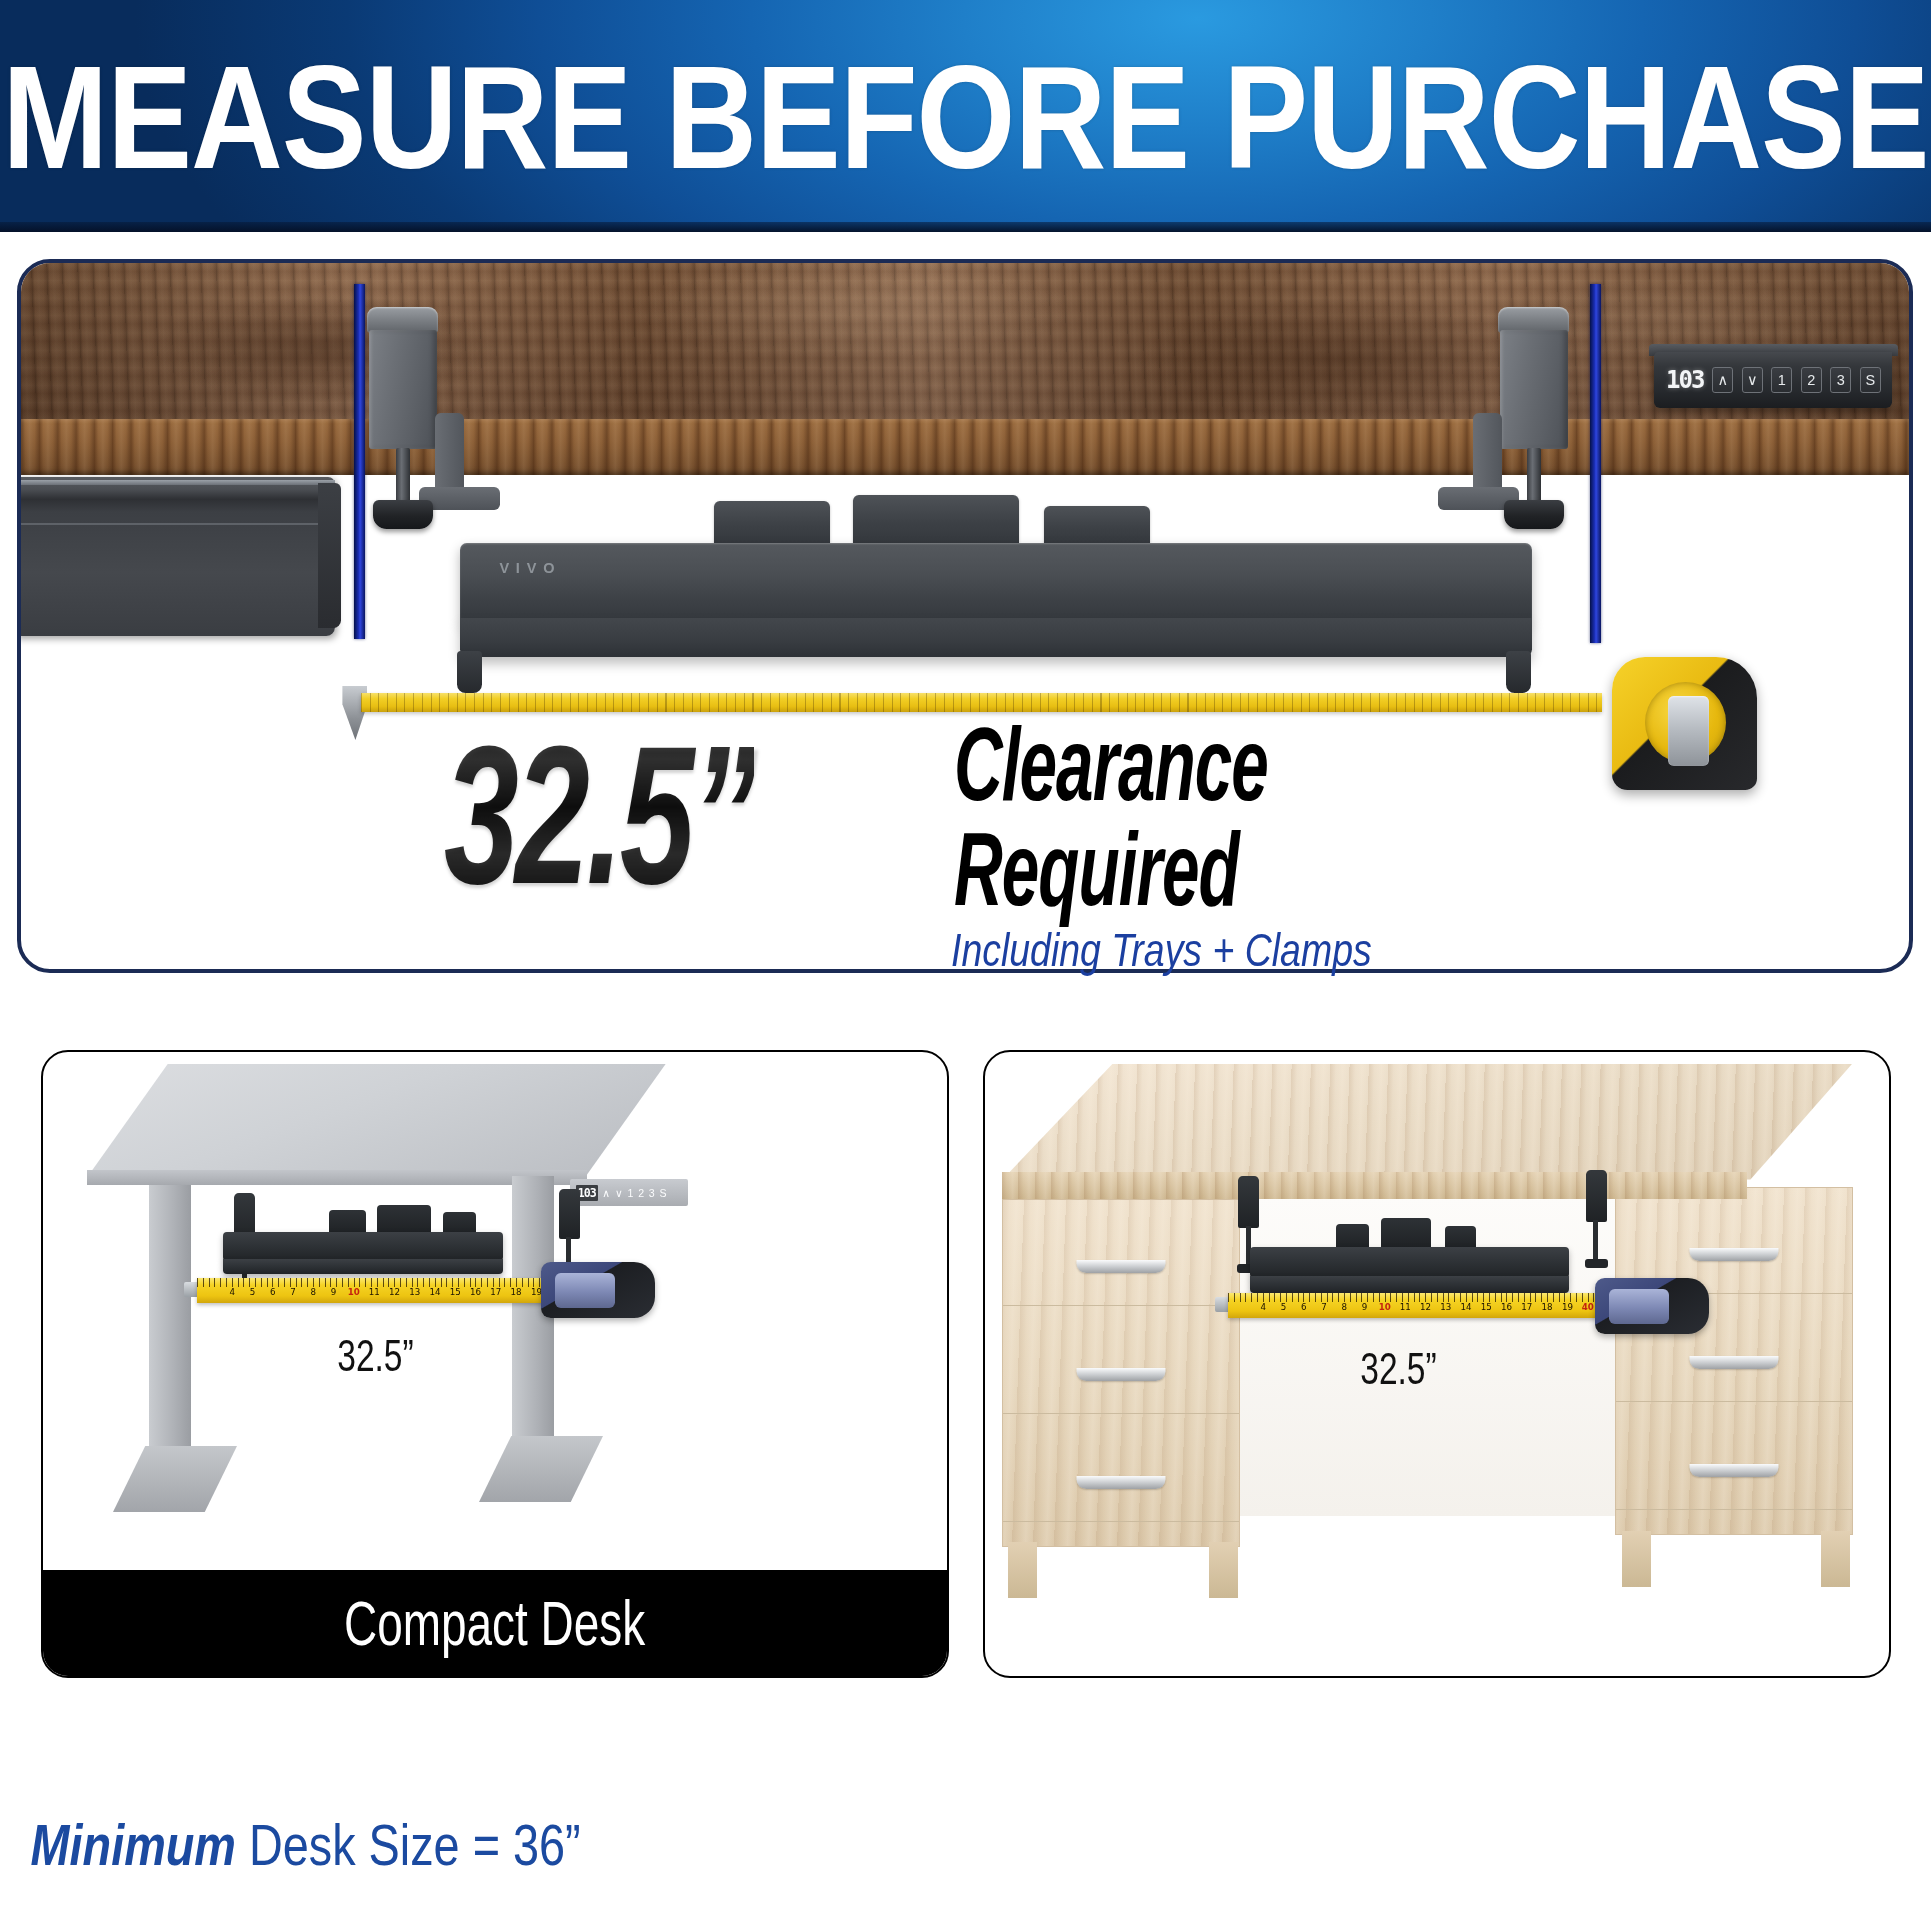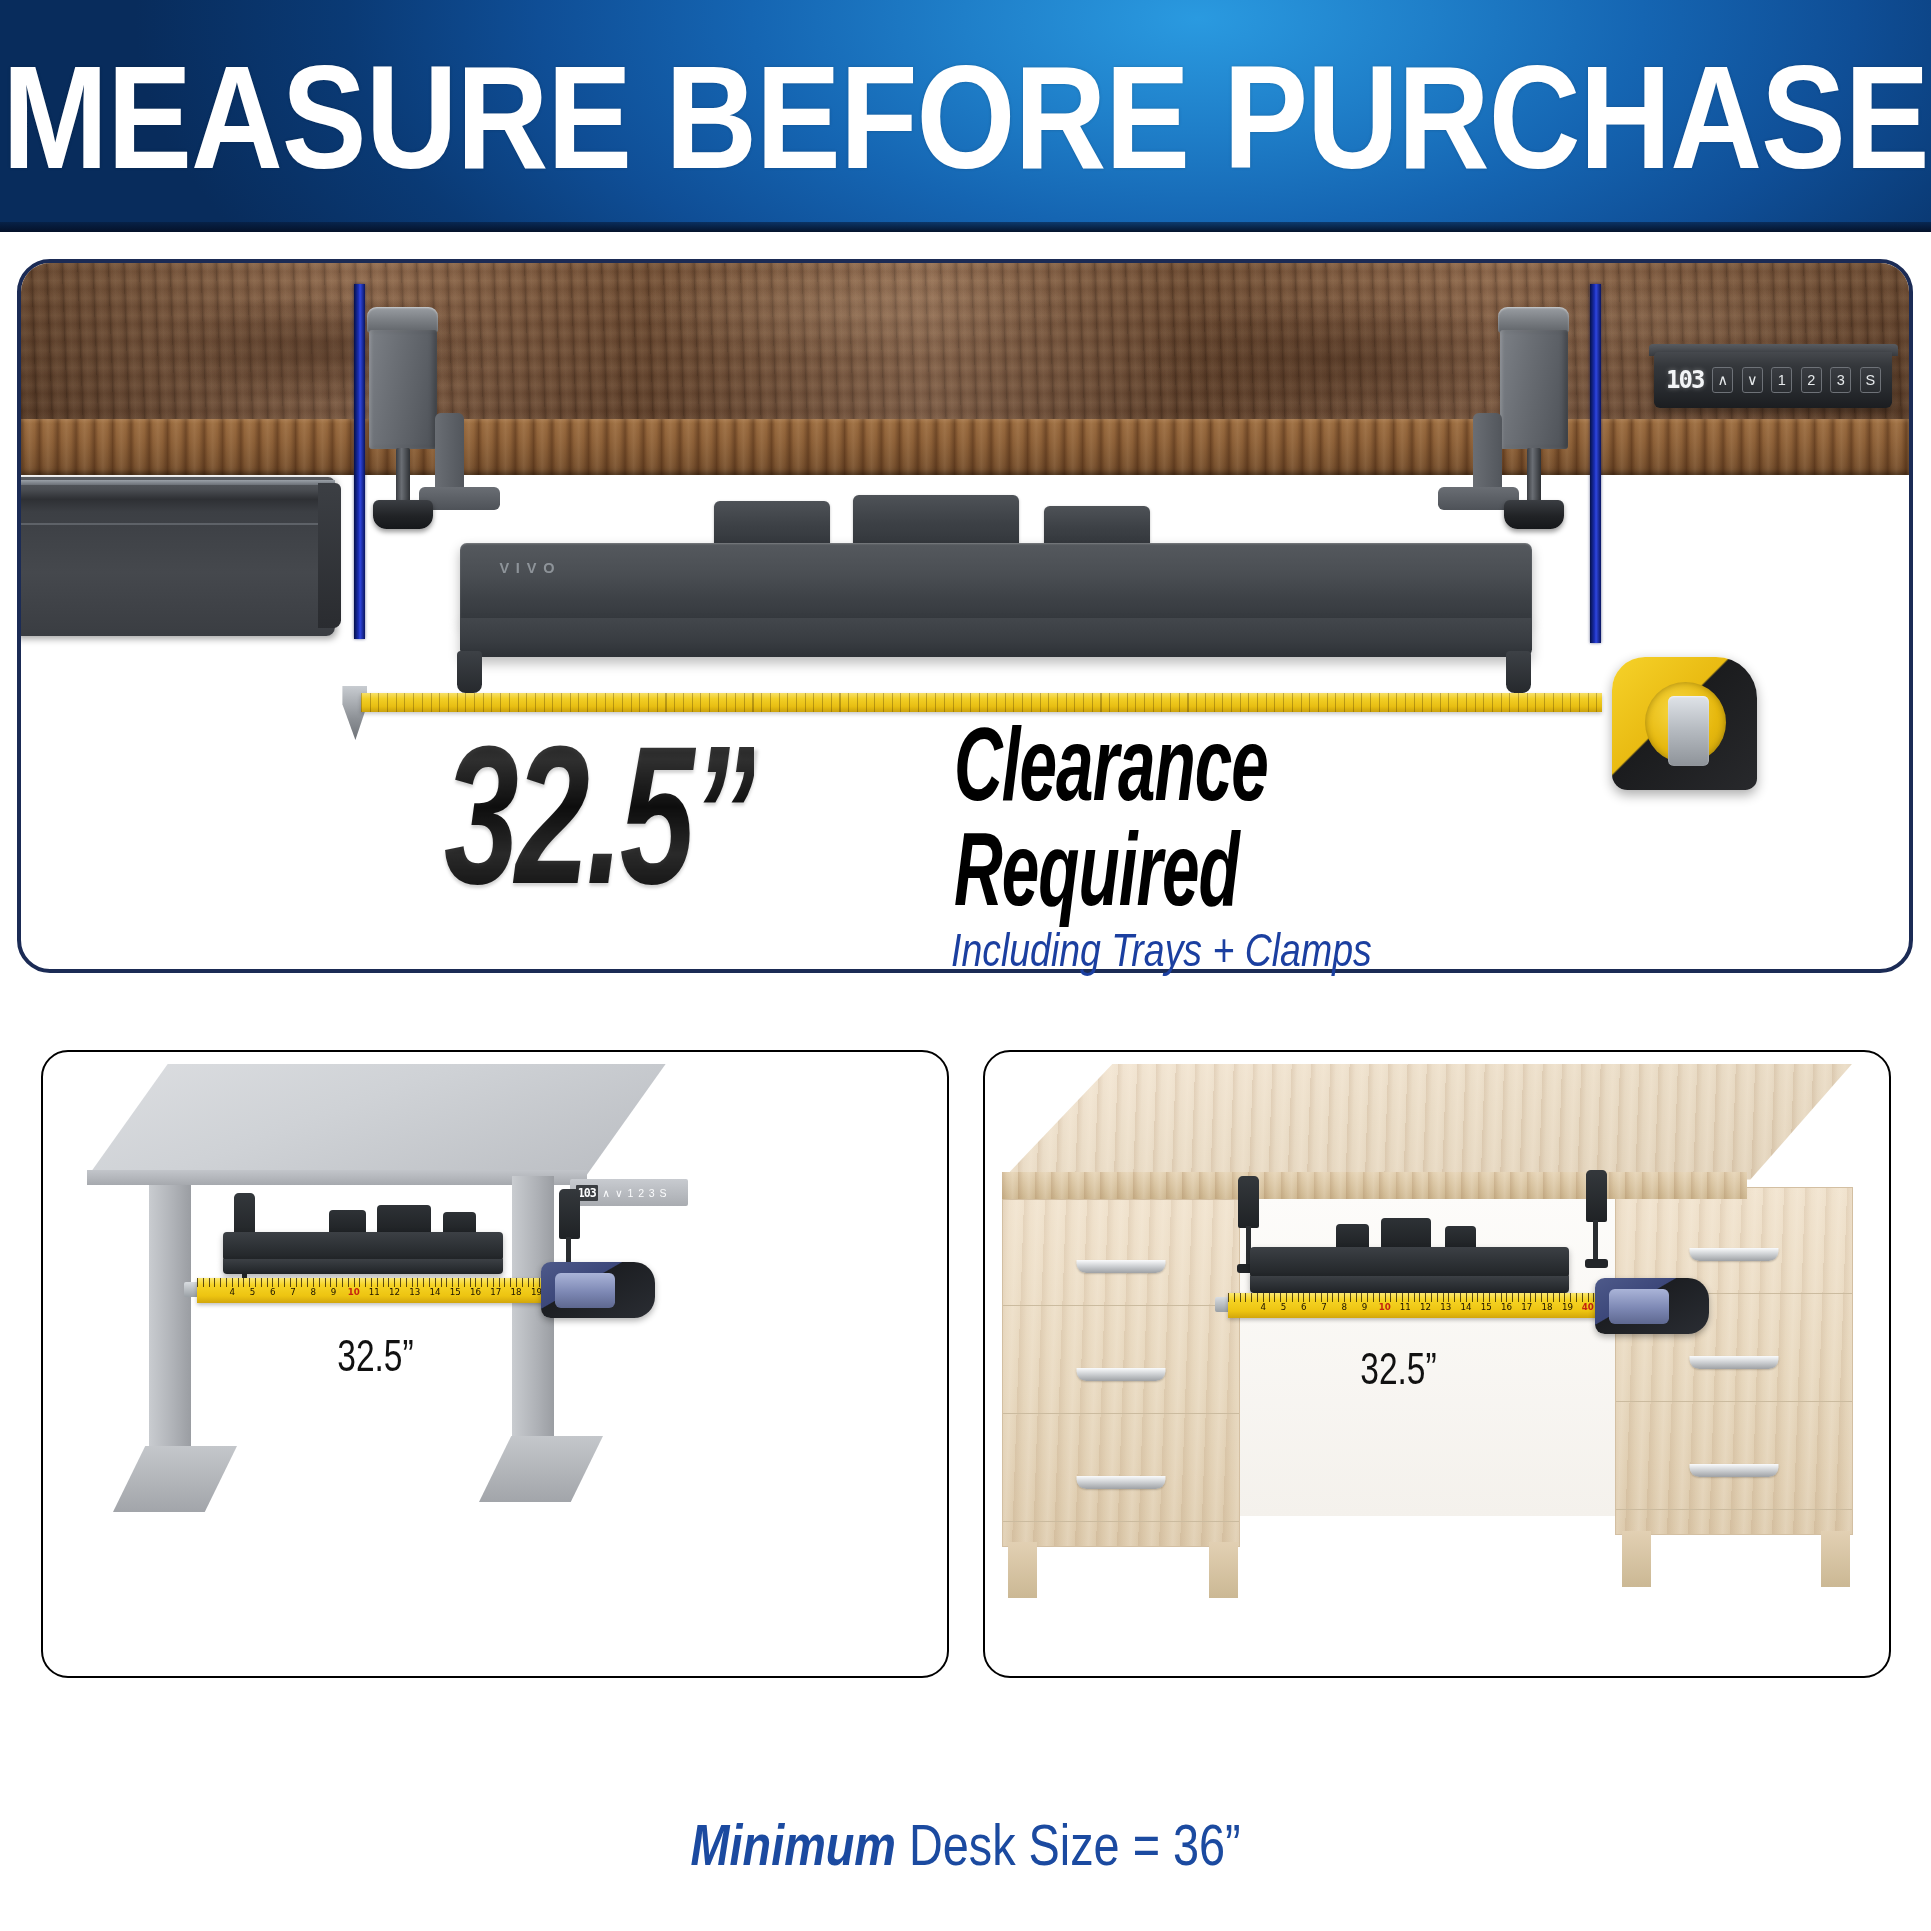--- a/index.html
+++ b/index.html
@@ -441,21 +441,20 @@
   }
   .mini-tape-body::before{
     content:""; position:absolute; left:13.5px; top:10.6px; width:60px; height:35px;
     border-radius:5.8px;
     background:linear-gradient(180deg,#aab4d8,#7d88b4 55%, #5e6890);
   }
 
   
   .footer {
     position:absolute; left:0; top:1815px; width:1931px;
-    text-align:center;
     font-family:"Liberation Sans", sans-serif;
     font-size:52px; color:#1b4aa0;
     white-space:nowrap;
   }
   .footer .fbold { font-weight:bold; font-style:italic; }
   .footer .frest { font-weight:normal; }
   .footer-inner { display:inline-block; transform:scaleX(.9) scaleY(1.12); }
 </style>
 </head>
 <body>
@@ -584,20 +583,23 @@
             <i>15</i>
             <i>16</i>
             <i>17</i>
             <i>18</i>
             <i>19</i>
         </div>
       </div>
       <div class="mini-tape-body" style="left:498px; top:210px;"></div>
 
       <div class="dim-label" style="left:288px; top:282px;">32.5”</div>
+    </div>
+    <div class="card-label">
+      <span>Compact Desk</span>
     </div>
   </div>
 
   <div class="card card-right">
     <div class="card-stage">
 
       <div class="td-back"></div>
 
       <div class="td-ped td-ped-l">
         <div class="td-drawer" style="top:0px;">

